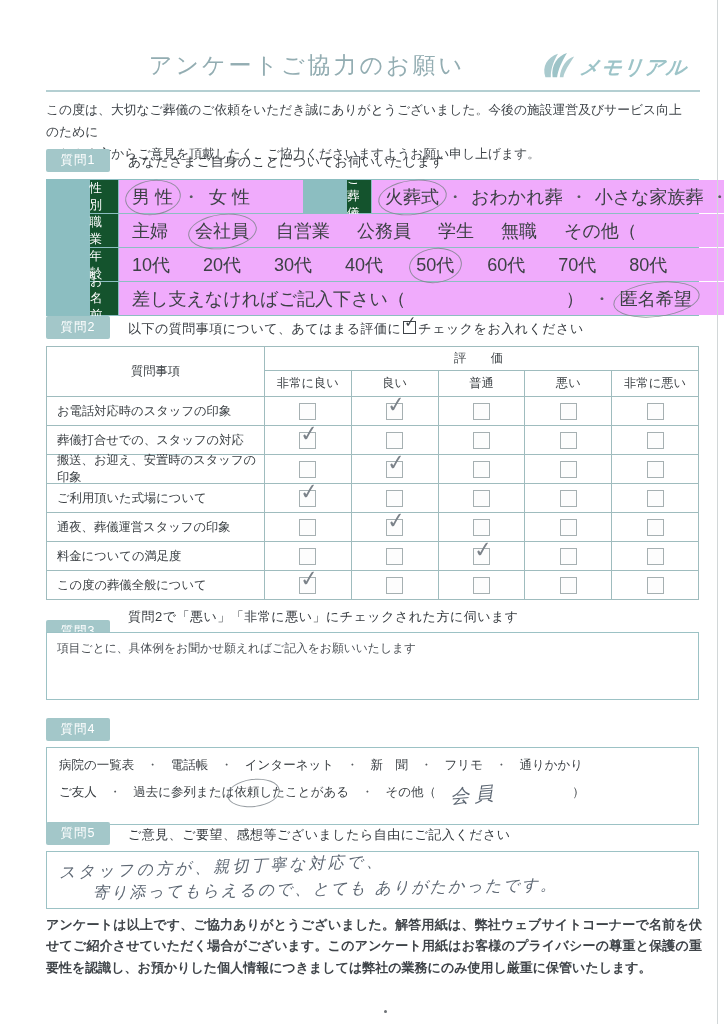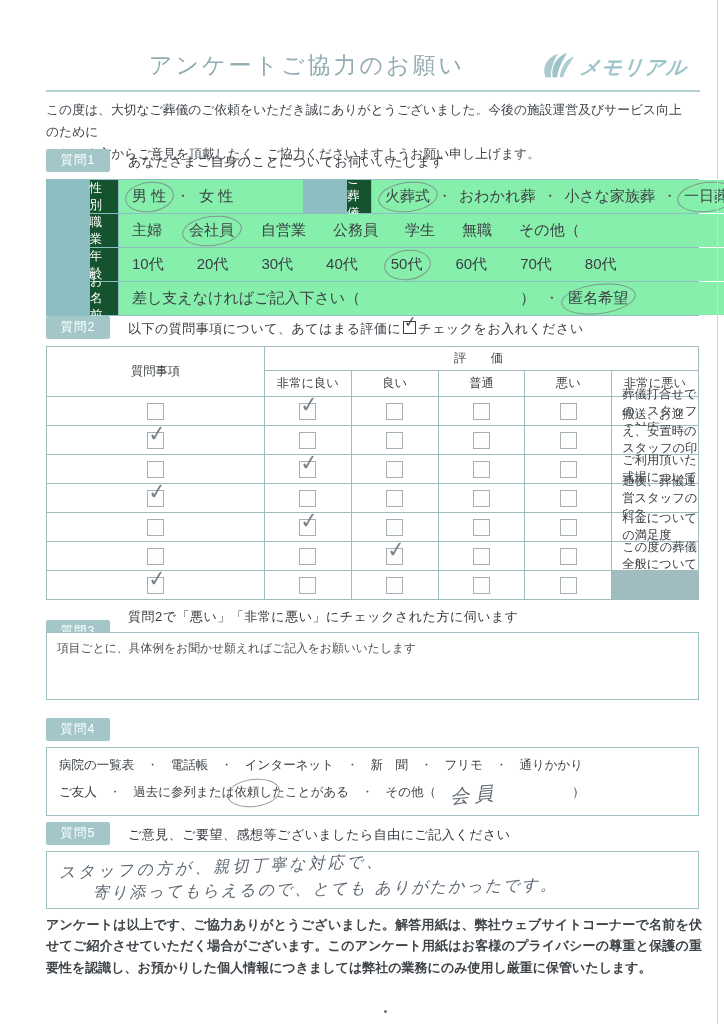--- a/index.html
+++ b/index.html
@@ -14,21 +14,21 @@
   .rule{position:absolute;top:90px;left:46px;width:654px;height:2px;background:#b4cfd2;}
   .intro{position:absolute;top:99px;left:46px;width:648px;font-size:12.8px;line-height:1.72;color:#3f4449;}
   
   .badge{position:absolute;left:46px;width:64px;height:23px;background:#a3c7c9;color:#ffffff;
          font-size:12.5px;text-align:center;line-height:23px;letter-spacing:1px;border-radius:2px;}
   .qhead{position:absolute;left:128px;font-size:13px;color:#34393e;letter-spacing:.5px;}
   
   .t1{position:absolute;top:179px;left:46px;width:653px;display:grid;box-sizing:border-box;
       grid-template-columns:71px 184px 67px 1fr;grid-template-rows:repeat(4,33px);
       gap:1px;background:#8cbec1;border:1px solid #8cbec1;}
-  .t1 > div{background:#86efac;display:flex;align-items:center;font-size:15px;}
+  .t1 > div{background:#f0abfc;display:flex;align-items:center;font-size:18px;}
   .t1 .lbl{background:#14532d;color:#fff;justify-content:center;letter-spacing:2px;font-size:12.5px;margin-left:43px;}
   .span3{grid-column:2/5;}
   .opts{padding-left:13px;gap:0;}
   .opts span{white-space:nowrap;}
   .dot{color:#55595d;padding:0 9px;}
   .jobs span.o{margin-right:27px;}
   .ages span.o{margin-right:33px;}
   .fun .dot{padding:0 7px;}
   .grow{flex:1;}
   
@@ -155,20 +155,21 @@
 
   <div class="t2">
     <div class="itemhdr">質問事項</div>
     <div class="evalhdr">評　価</div>
     <div>非常に良い</div>
     <div>良い</div>
     <div>普通</div>
     <div>悪い</div>
     <div>非常に悪い</div>
 
+    <div class="rowlbl">お電話対応時のスタッフの印象</div>
     <div>
         <div class="cb"></div>
       </div>
     <div>
         <div class="cb checked"></div>
       </div>
     <div>
         <div class="cb"></div>
       </div>
     <div>
@@ -281,21 +282,21 @@
       </div>
   </div>
 
   <div class="badge" style="top:620px">質問3</div>
   <div class="qhead" style="top:608px">質問2で「悪い」「非常に悪い」にチェックされた方に伺います</div>
   <div class="box" style="top:632px;height:68px">
     <div class="note">項目ごとに、具体例をお聞かせ願えればご記入をお願いいたします</div>
   </div>
 
   <div class="badge" style="top:718px">質問4</div>
-  <div class="box" style="top:747px;height:69px;padding-top:4px">
+  <div class="box" style="top:747px;height:78px;padding-top:4px">
     <div class="optline">
       <span>病院の一覧表</span>
       <span class="dot">・</span>
       <span>電話帳</span>
       <span class="dot">・</span>
       <span>インターネット</span>
       <span class="dot">・</span>
       <span>新　聞</span>
       <span class="dot">・</span>
       <span>フリモ</span>

